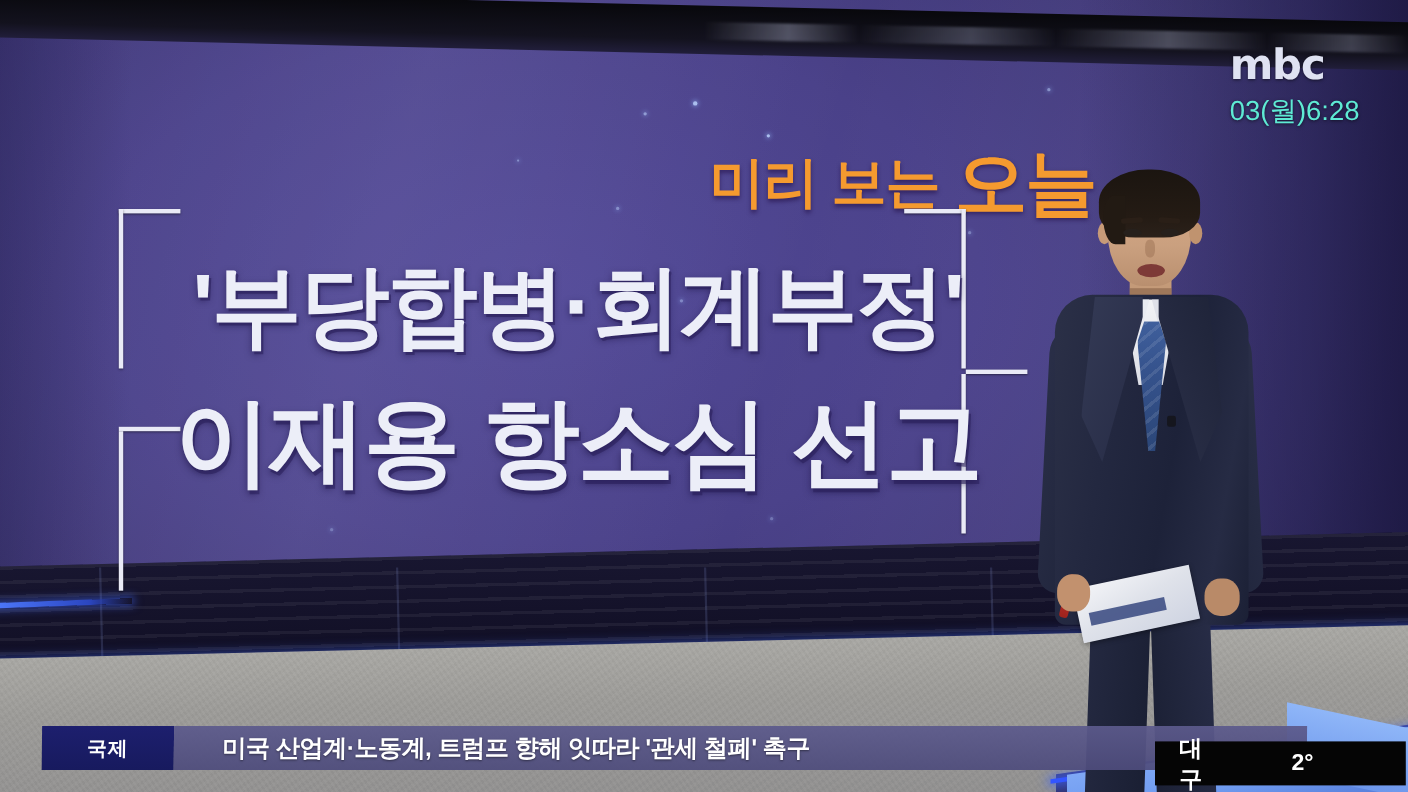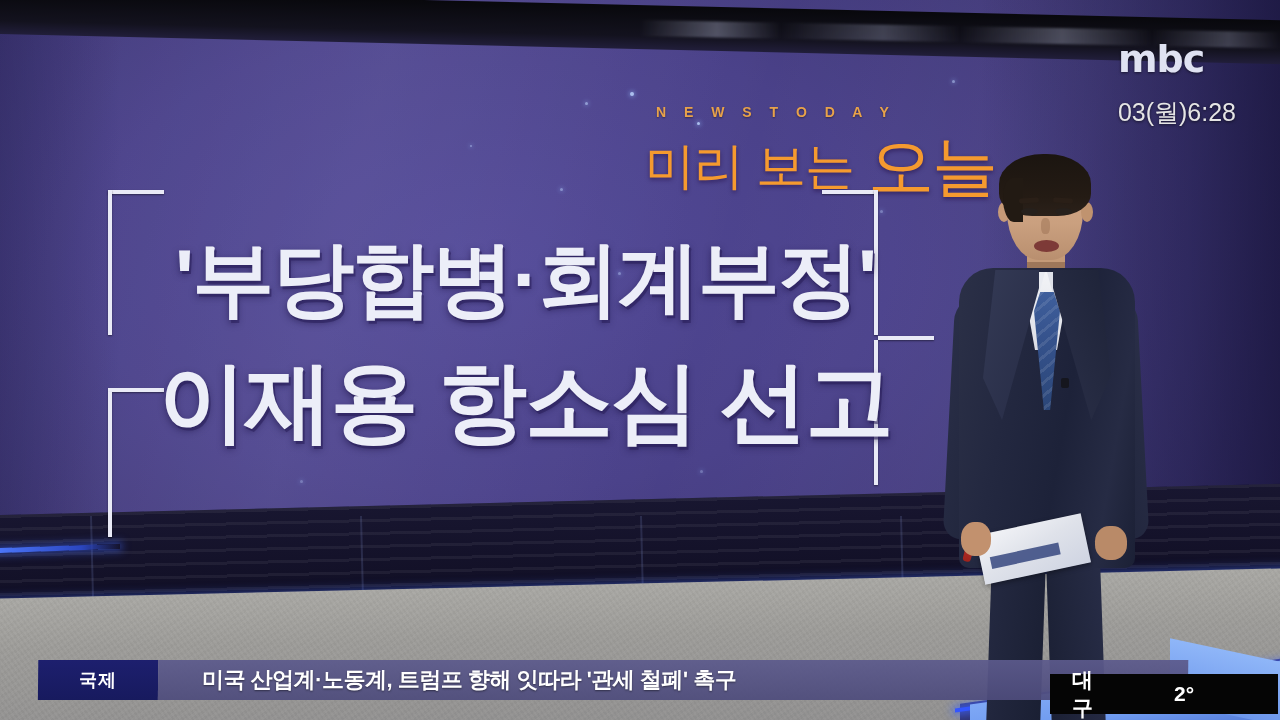--- a/index.html
+++ b/index.html
@@ -115,36 +115,36 @@
   .mbc-bug{
     position:absolute;right:44px;top:40px;
     letter-spacing:1px;
   }
   .mbc-logo{
     font-family:"DejaVu Sans","Liberation Sans",sans-serif;
     font-size:38px;font-weight:700;color:#dfe2f2;line-height:1;
     letter-spacing:-1px;text-shadow:0 1px 3px rgba(0,0,0,.55);
   }
   .mbc-clock{
-    margin-top:18px;font-size:25px;font-weight:400;color:#e5e5e5;
+    margin-top:6px;font-size:25px;font-weight:400;color:#5eead4;
     letter-spacing:0px;text-shadow:0 1px 3px rgba(0,0,0,.6);
     font-family:"Liberation Sans","DejaVu Sans",sans-serif;
   }
 
   
   .gfx{position:absolute;left:0;top:0;width:1000px;height:560px;}
 
   .news-today-kicker{
     position:absolute;left:656px;top:104px;
     font-size:14px;font-weight:700;letter-spacing:7px;color:#e8a24a;
     text-shadow:0 1px 2px rgba(0,0,0,.4);
   }
   .title-line{
     position:absolute;left:645px;top:122px;white-space:nowrap;
-    color:#f59a2f;font-weight:400;
+    color:#f59a2f;font-weight:700;
     text-shadow:0 2px 4px rgba(30,10,60,.55);
   }
   .title-small{font-size:50px;letter-spacing:-1px;}
   .title-big{font-size:66px;letter-spacing:-2px;margin-left:14px;vertical-align:-6px;}
 
   .bracket{position:absolute;}
   .bracket i{position:absolute;background:#e9eaf6;box-shadow:0 1px 2px rgba(0,0,0,.45);}
   .br-tl{left:108px;top:190px;}
   .br-tl .h{width:56px;height:4px;left:0;top:0;}
   .br-tl .v{width:4px;height:145px;left:0;top:0;}
@@ -357,21 +357,20 @@
   <div class="floor"></div>
   <div class="floor-noise"></div>
 
   <div class="riser-b"></div>
   <div class="riser-edge"></div>
   <div class="riser-a"></div>
   <div class="riser-c"></div>
 
   <div class="gfx">
 
-    <div class="news-today-kicker">N E W S T O D A Y</div>
 
     <div class="title-line">
       <span class="title-small">미리 보는</span><span class="title-big">오늘</span>
     </div>
 
     <div class="bracket br-tl">
       <i class="h"></i>
         <i class="v"></i>
     </div>
     <div class="bracket br-tr">

